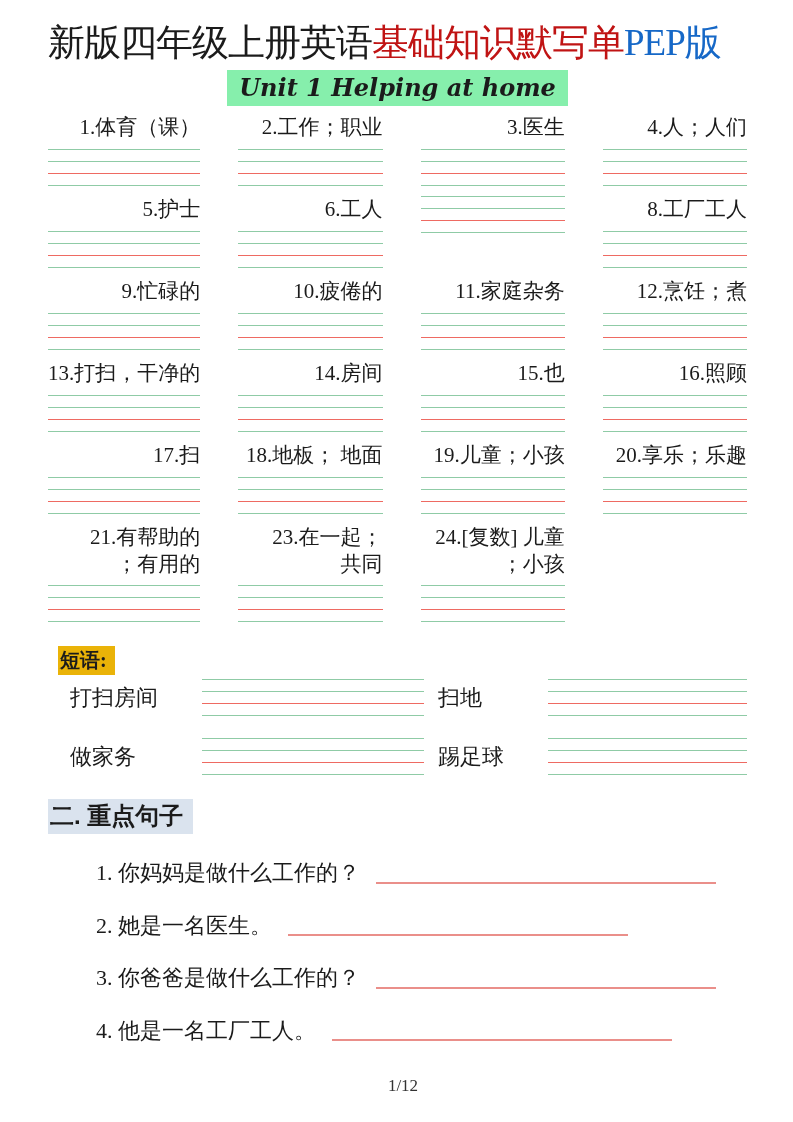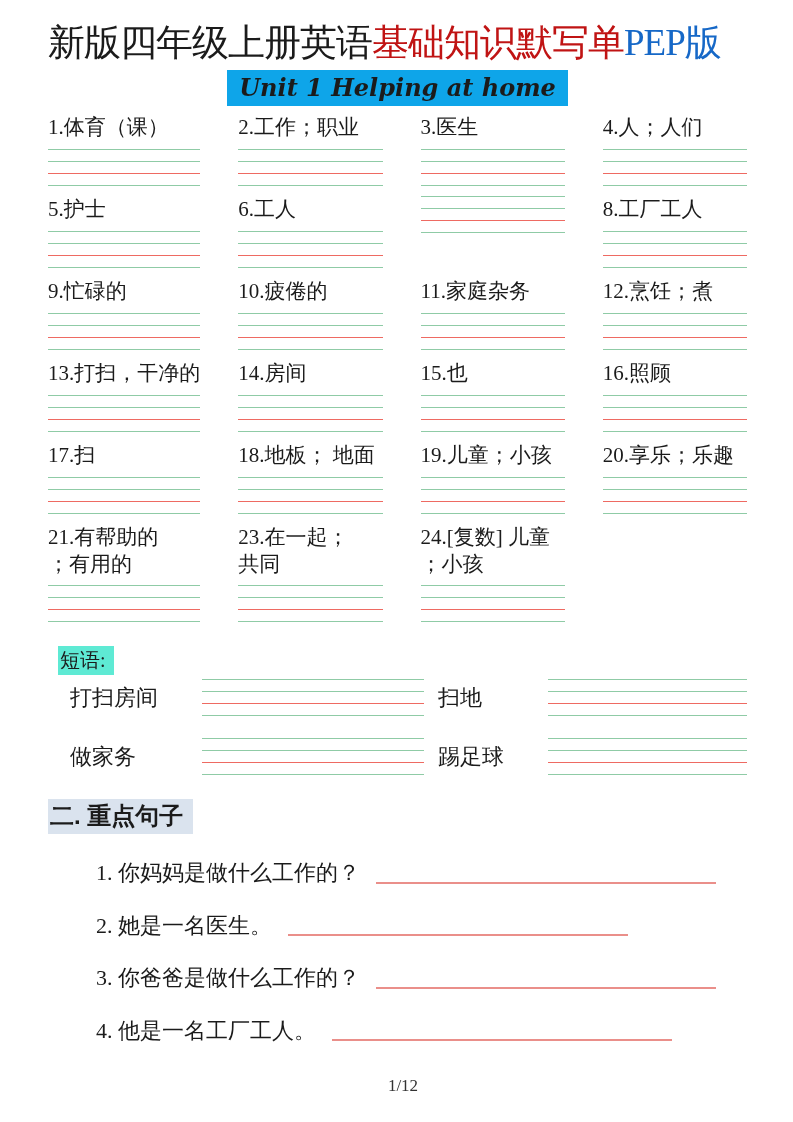--- a/index.html
+++ b/index.html
@@ -23,21 +23,21 @@
     margin: 6px 0 4px 0;
     letter-spacing: -1px;
     white-space: nowrap;
   }
   .t-red  { color: #c01414; }
   .t-blue { color: #1668c7; }
 
   .subtitle-row { text-align: center; margin: 2px 0 8px 0; }
   .subtitle {
     display: inline-block;
-    background: #0ea5e9;
+    background: #86efac;
     font-family: "DejaVu Serif", serif;
     font-style: italic;
     font-weight: bold;
     font-size: 24px;
     padding: 3px 12px 4px 12px;
   }
 
   
   .sec-head {
     display: inline-block;
@@ -47,39 +47,40 @@
     font-size: 24px;
     padding: 1px 10px 2px 2px;
   }
 
   
   .words {
     display: grid;
     grid-template-columns: repeat(4, 1fr);
     column-gap: 38px;
     margin-top: 7px;
+    text-align: right;
   }
   .cell { margin-bottom: 10px; }
   .wlabel {
     font-size: 21px;
     line-height: 1.28;
     white-space: pre;
     margin-bottom: 8px;
   }
   .g4 i { display: block; height: 0; border-top: 1.6px solid #8fcba6; margin-top: 11px; }
   .g4 i:first-child { margin-top: 0; }
   .g4 i.r { border-top-color: #ee6a62; }
 
   
   .phrases { margin-top: 14px; }
   .phr-label {
     display: inline-block;
-    background: #5eead4;
+    background: #eab308;
     font-size: 20px;
-    font-weight: normal;
+    font-weight: bold;
     margin-left: 10px;
     padding: 1px 8px 1px 2px;
   }
   .phr-grid {
     display: grid;
     grid-template-columns: 118px 222px 96px 1fr;
     column-gap: 14px;
     row-gap: 22px;
     margin-top: 4px;
     padding-left: 22px;

